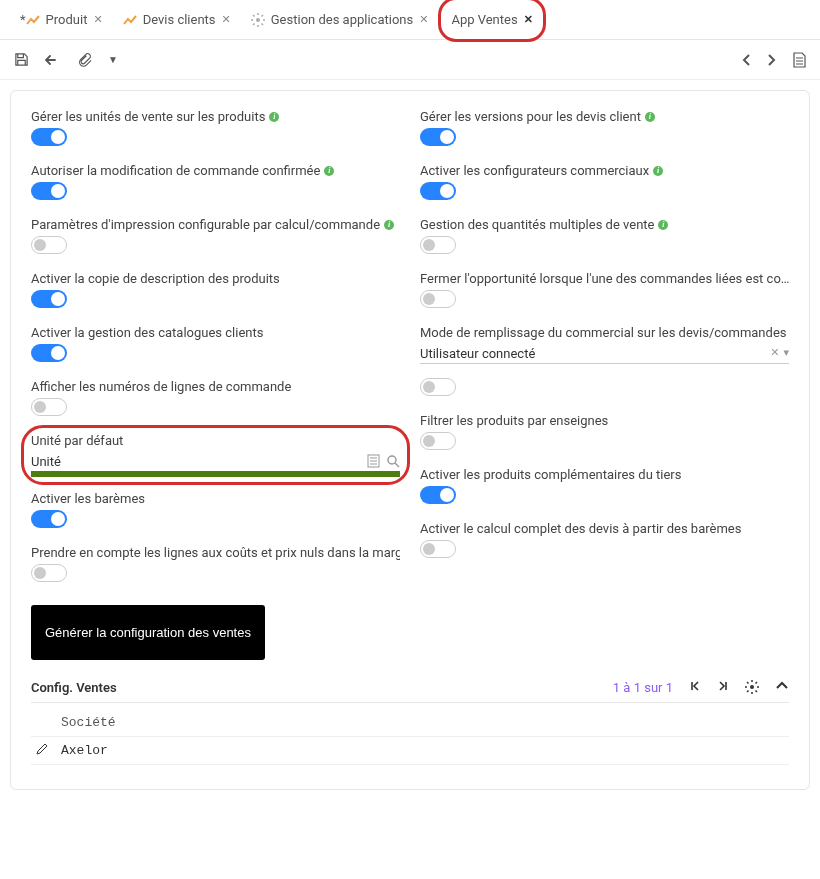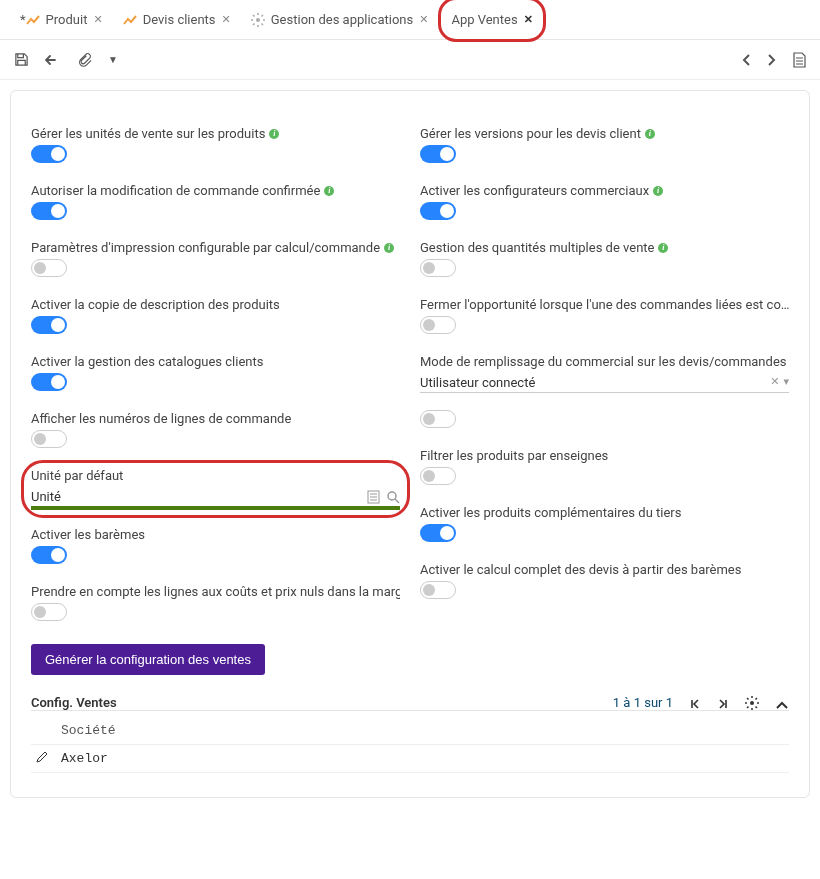--- a/index.html
+++ b/index.html
@@ -12,44 +12,44 @@
   .tab.highlighted { border: 3px solid #d32f2f; border-radius: 18px; padding: 12px 10px; }
   .chart-icon { color: #f0a040; }
   .gear-icon { color: #aaa; }
   .toolbar { display: flex; align-items: center; padding: 6px 14px; border-bottom: 1px solid #eee; height: 40px; }
   .toolbar .tb-left { display: flex; gap: 16px; align-items: center; }
   .toolbar .tb-right { margin-left: auto; display: flex; gap: 16px; align-items: center; color: #555; }
   .toolbar svg, .toolbar .glyph { color: #555; }
   .card { margin: 10px; border: 1px solid #e5e5e5; border-radius: 6px; padding: 18px 20px 24px 20px; }
   .grid { display: flex; gap: 20px; }
   .col { flex: 1; min-width: 0; }
-  .field { margin-bottom: 14px; margin-top: 17px; }
+  .field { margin-bottom: 14px; }
   .field-label { color: #444; font-size: 13px; margin-bottom: 4px; display: flex; align-items: center; gap: 4px; white-space: nowrap; overflow: hidden; text-overflow: ellipsis; }
   .info { width: 10px; height: 10px; border-radius: 50%; background: #5cb85c; color: #fff; font-size: 8px; display: inline-flex; align-items: center; justify-content: center; line-height: 1; }
   .info::before { content: "i"; font-style: italic; font-weight: bold; font-family: serif; }
   .toggle { width: 36px; height: 18px; border-radius: 10px; position: relative; cursor: pointer; display: inline-block; }
   .toggle::after { content: ""; position: absolute; width: 14px; height: 14px; border-radius: 50%; background: #fff; top: 2px; transition: none; }
   .toggle.on { background: #2684ff; }
   .toggle.on::after { left: 20px; }
   .toggle.on.dim { background: #8bbcff; }
   .toggle.off { background: #fff; border: 1px solid #ccc; }
   .toggle.off::after { left: 2px; background: #ccc; width: 12px; height: 12px; top: 2px; }
   .select-field { border-bottom: 1px solid #ccc; display: flex; align-items: flex-start; padding: 2px 0; }
   .select-field .sel-val { flex: 1; color: #333; }
   .select-field .sel-ctl { color: #999; font-size: 11px; display: flex; gap: 4px; }
   .lookup-wrap { position: relative; }
   .lookup-highlight { position: absolute; border: 3px solid #d32f2f; border-radius: 22px; left: -10px; right: -10px; top: -8px; bottom: -8px; pointer-events: none; }
-  .lookup-field { border-bottom: 4px solid #4d7c0f; display: flex; align-items: flex-end; padding: 2px 0; gap: 48px; }
+  .lookup-field { border-bottom: 6px solid #4d7c0f; display: flex; align-items: flex-start; padding: 2px 0; gap: 48px; }
   .lookup-field .lk-val { flex: 1; }
   .lookup-field .lk-ctl { color: #999; display: flex; gap: 6px; }
-  .btn-primary { background: #4c1d95; color: #fff; border: none; padding: 8px 14px; border-radius: 3px; cursor: pointer; font-size: 13px; margin-top: 6px; }
+  .btn-primary { background: #000000; color: #fff; border: none; padding: 20px 14px; border-radius: 3px; cursor: pointer; font-size: 13px; margin-top: 6px; }
   .section { margin-top: 20px; }
-  .section-head { display: flex; align-items: center; border-bottom: 1px solid #e5e5e5; padding-bottom: 0; margin-bottom: 6px; }
+  .section-head { display: flex; align-items: center; border-bottom: 1px solid #e5e5e5; padding-bottom: 7px; margin-bottom: 6px; }
   .section-title { font-weight: 600; color: #333; }
-  .section-ctl { margin-left: auto; display: flex; align-items: flex-end; gap: 16px; color: #0c4a6e; font-size: 13px; }
+  .section-ctl { margin-left: auto; display: flex; align-items: flex-start; gap: 16px; color: #8b5cf6; font-size: 13px; }
   .table { width: 100%; }
   .th-row, .td-row { display: flex; padding: 6px 0 6px 30px; border-bottom: 1px solid #eee; font-family: Liberation Mono, monospace; }
   .th-row { color: #555; font-weight: 500; }
   .td-row { color: #333; position: relative; }
   .edit-icon { position: absolute; left: 4px; color: #555; }
   .glyph { font-family: Arial, sans-serif; }
   svg { display: block; }
 </style>
 </head>
 <body>

